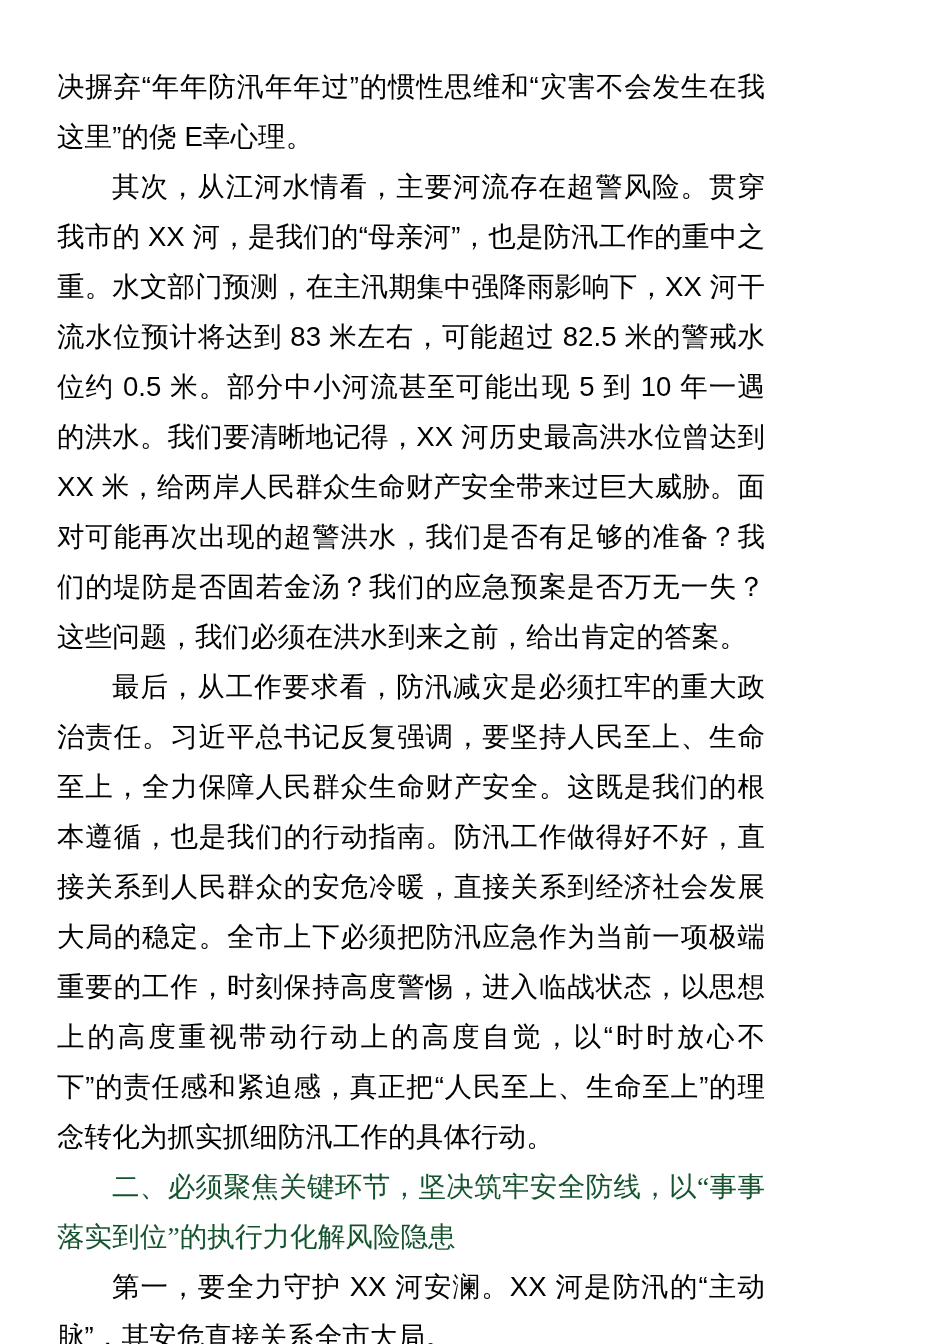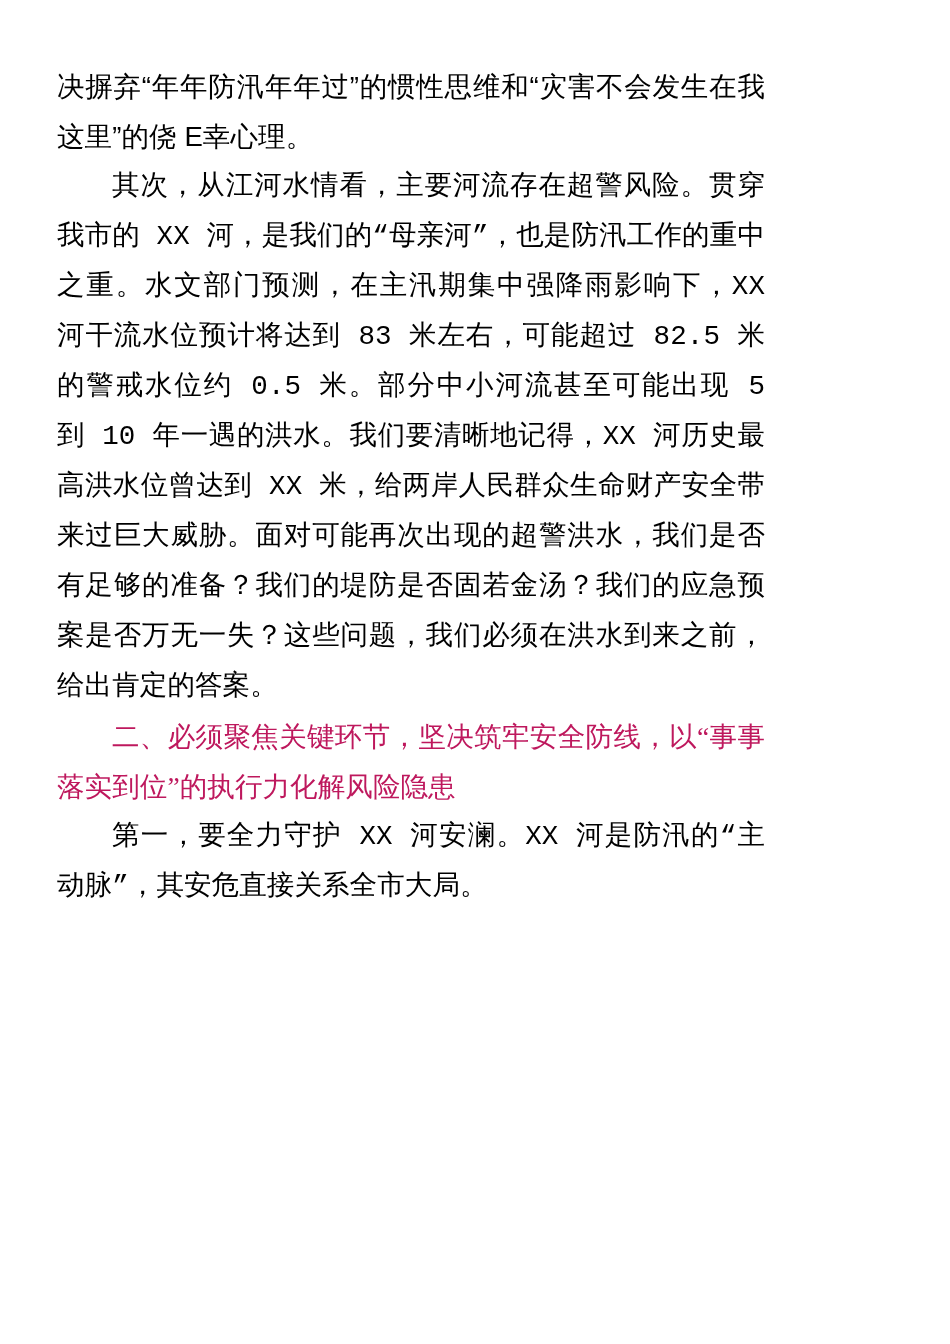--- a/index.html
+++ b/index.html
@@ -25,50 +25,50 @@
     color: #000000;
     text-align: justify;
     text-justify: inter-character;
     letter-spacing: 0.1px;
   }
   p.para {
     margin: 0;
     text-indent: 2em;
     text-align: justify;
     text-justify: inter-character;
-    font-family: Liberation Mono, monospace;
   }
   p.para-cont {
     margin: 0;
     text-indent: 0;
     text-align: justify;
     text-justify: inter-character;
   }
   .heading {
     margin: 0;
     text-indent: 2em;
     font-family: "Liberation Serif", "DejaVu Serif", serif;
     font-weight: 400;
     font-size: 27.5px;
     line-height: 50px;
     text-align: justify;
     text-justify: inter-character;
-    color: #be185d;
+    color: #14532d;
   }
 </style>
 </head>
 <body>
 
 <div class="page">
   <div class="doc-body">
 
     <p class="para-cont">决摒弃“年年防汛年年过”的惯性思维和“灾害不会发生在我这里”的侥 E幸心理。</p>
 
     <p class="para">其次，从江河水情看，主要河流存在超警风险。贯穿我市的 XX 河，是我们的“母亲河”，也是防汛工作的重中之重。水文部门预测，在主汛期集中强降雨影响下，XX 河干流水位预计将达到 83 米左右，可能超过 82.5 米的警戒水位约 0.5 米。部分中小河流甚至可能出现 5 到 10 年一遇的洪水。我们要清晰地记得，XX 河历史最高洪水位曾达到 XX 米，给两岸人民群众生命财产安全带来过巨大威胁。面对可能再次出现的超警洪水，我们是否有足够的准备？我们的堤防是否固若金汤？我们的应急预案是否万无一失？这些问题，我们必须在洪水到来之前，给出肯定的答案。</p>
 
+    <p class="para">最后，从工作要求看，防汛减灾是必须扛牢的重大政治责任。习近平总书记反复强调，要坚持人民至上、生命至上，全力保障人民群众生命财产安全。这既是我们的根本遵循，也是我们的行动指南。防汛工作做得好不好，直接关系到人民群众的安危冷暖，直接关系到经济社会发展大局的稳定。全市上下必须把防汛应急作为当前一项极端重要的工作，时刻保持高度警惕，进入临战状态，以思想上的高度重视带动行动上的高度自觉，以“时时放心不下”的责任感和紧迫感，真正把“人民至上、生命至上”的理念转化为抓实抓细防汛工作的具体行动。</p>
 
     <p class="heading">二、必须聚焦关键环节，坚决筑牢安全防线，以“事事落实到位”的执行力化解风险隐患</p>
 
 
     <p class="para">
       <span>第一，要全力守护 XX 河安澜。XX 河是防汛的“主动脉”，其安危直接关系全市大局。</span>
     </p>
 
   </div>
 </div>

